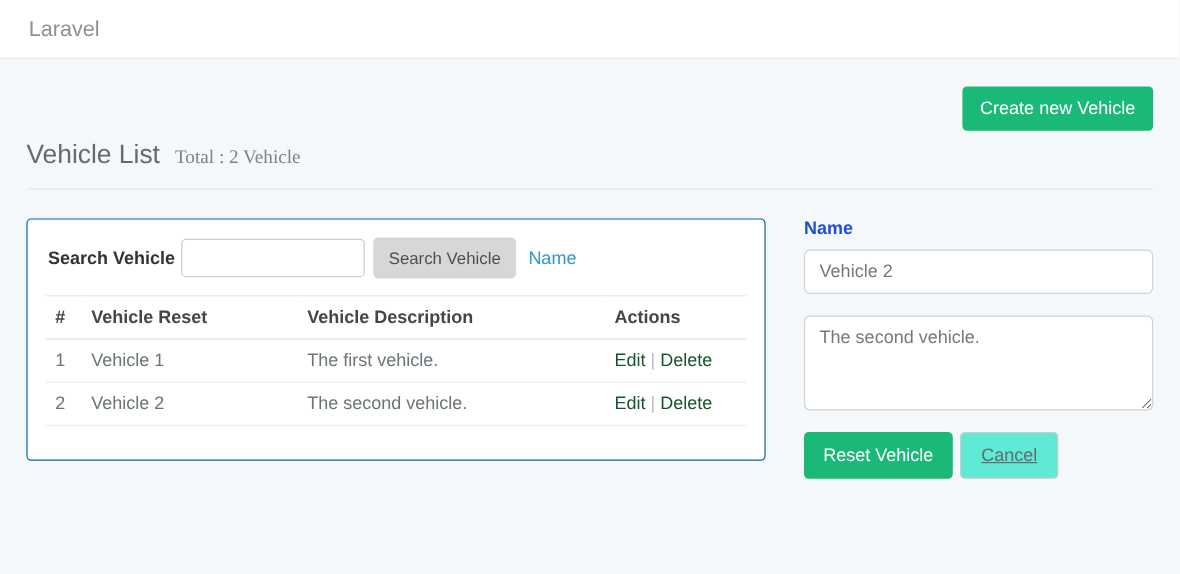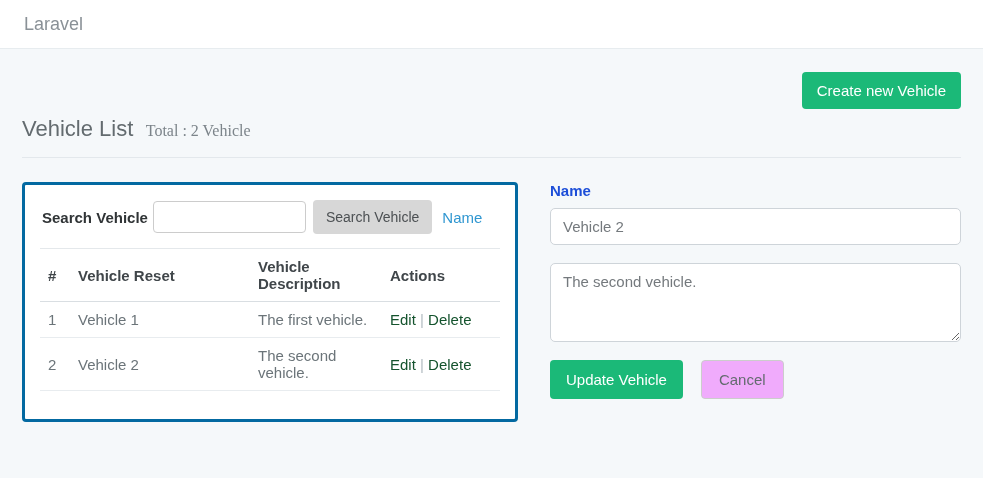--- a/index.html
+++ b/index.html
@@ -37,23 +37,23 @@
   .page-title { display:inline; font-size:22px; font-weight:400; color:#636b6f; }
   .page-subtitle { font-size:16px; color:#7c848a; margin-left:8px;font-family:Liberation Serif, serif; }
 
   hr.divider { border:0; border-top:1px solid #e3e8ec; margin:15px 0 24px; }
 
   .content { display:flex; align-items:flex-start; }
 
   
   .card {
     background:#ffffff;
-    border:3px solid #0369a1;
+    border:1px solid #0369a1;
     border-radius:4px;
-    width:496px;
+    width:616px;
     padding:15px 15px 28px 15px;
     flex:none;
   }
   .search-row { display:flex; align-items:center; padding-left:2px; }
   .search-label { font-weight:bold; font-size:15px; color:#303436; white-space:nowrap; }
   .search-input {
     width:153px; height:32px; border:1px solid #cccccc; border-radius:4px;
     margin-left:5px; padding:0 8px; font-size:14px; color:#555;
     font-family:"Liberation Sans", sans-serif;
   }
@@ -90,24 +90,25 @@
   }
   input.form-control { height:37px; }
   textarea.form-control { height:79px; resize:both; }
   .form-buttons { margin-top:16px; display:flex; }
   .btn-update {
     background:#1bb978; color:#ffffff; border:none; border-radius:4px;
     padding:10px 16px; font-size:15px; cursor:pointer;
     font-family:"Liberation Sans", sans-serif;
   }
   .btn-cancel {
-    margin-left:18px; background:#f0abfc; color:#636b6f;
+    margin-left:6px; background:#5eead4; color:#636b6f;
     border:1px solid #cccccc; border-radius:4px;
     padding:10px 17px; font-size:15px; cursor:pointer;
     font-family:"Liberation Sans", sans-serif;
+    text-decoration:underline;
   }
 </style>
 </head>
 <body>
 
 <div class="navbar">
   <a href="#" class="brand">Laravel</a>
 </div>
 
 <div class="container">
@@ -174,20 +175,20 @@
       <div class="form-group">
         <label class="form-label">Name</label>
         <input type="text" class="form-control" value="Vehicle 2" style="">
       </div>
 
       <div class="form-group">
         <textarea class="form-control" style="">The second vehicle.</textarea>
       </div>
 
       <div class="form-buttons">
-        <button class="btn-update">Update Vehicle</button>
+        <button class="btn-update">Reset Vehicle</button>
         <button class="btn-cancel">Cancel</button>
       </div>
 
     </div>
 
   </div>
 </div>
 
 </body></html>

